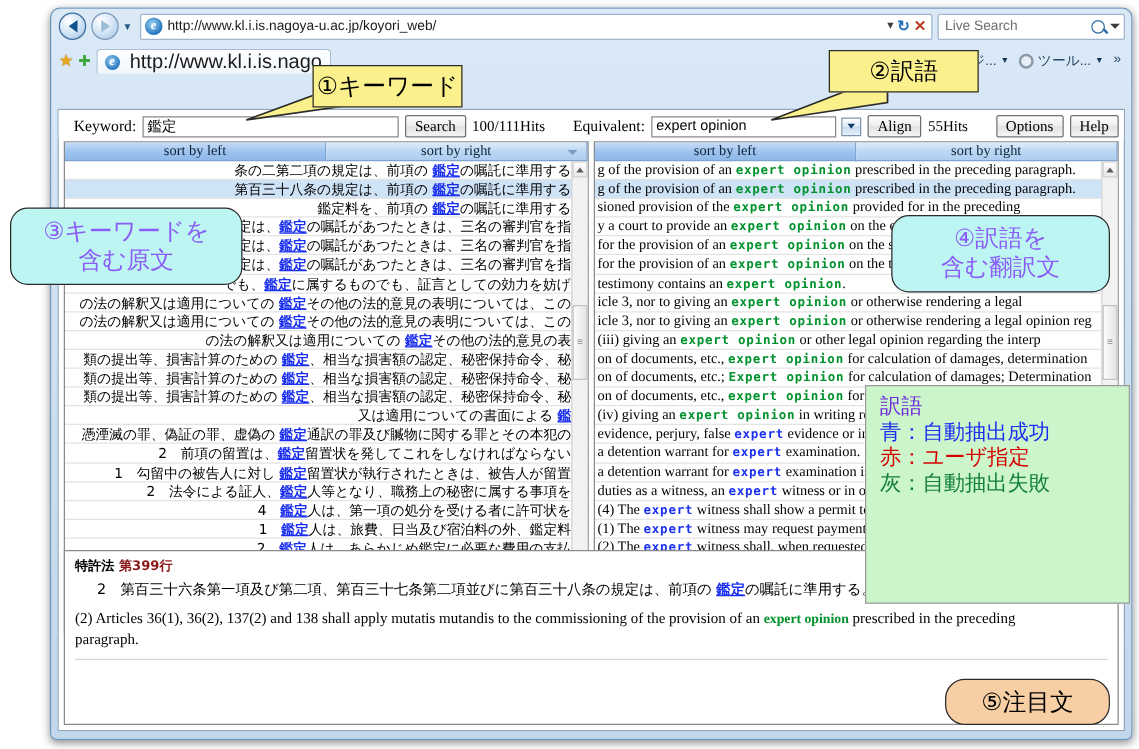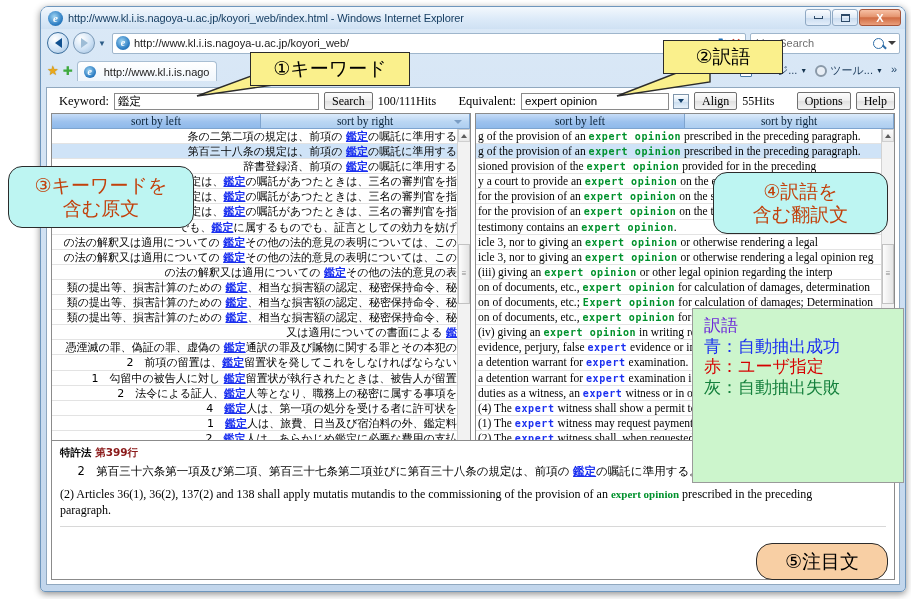--- a/index.html
+++ b/index.html
@@ -140,21 +140,21 @@
     background: linear-gradient(180deg,#ffffff 0%, #f0f6fc 100%);
     border: 1px solid #a8bed3;
     border-bottom: none;
     border-radius: 4px 4px 0 0;
     display:flex;align-items:center;
     padding: 0 6px;
     min-width: 0;
     max-width: 210px;
     gap:4px;
   }
-  .tab .tabtext { font-size:11px;color:#1b1b1b;white-space:nowrap;overflow:hidden; }
+  .tab .tabtext { font-size:16px;color:#1b1b1b;white-space:nowrap;overflow:hidden; }
   .favspacer { flex:1 1 auto; }
   .cmdbtns { display:flex;align-items:center;gap:8px;padding-bottom:3px;padding-right:2px; }
   .cmdbtn { font-size:11px;color:#1d3c5c;display:flex;align-items:center;gap:3px;white-space:nowrap; }
   .pageico { width:12px;height:12px;border:1px solid #4a79a8;background:#fff;position:relative;border-radius:1px; }
   .pageico::after{content:"";position:absolute;left:1px;top:2px;width:7px;height:1px;background:#5b8bb8;box-shadow:0 2px 0 #5b8bb8,0 4px 0 #5b8bb8;}
   .gearico { width:12px;height:12px;border-radius:50%;border:2px solid #8a99a8;background:#e8eef5; }
   .chev { font-size:7px; color:#14334f; }
   .dblchev { font-size:11px;color:#24486b;padding-bottom:3px; }
 
   
@@ -350,21 +350,21 @@
     font-family:"DejaVu Sans", sans-serif;
     color:#000;
     display:flex;align-items:center;justify-content:center;
     font-size:19px;
   }
   .co-cyan {
     background:#bdf5f2;
     border:1.5px solid #2b2b2b;
     border-radius:14px;
     font-family:"DejaVu Sans", sans-serif;
-    color:#c2410c;
+    color:#8b5cf6;
     display:flex;flex-direction:column;align-items:center;justify-content:center;
     font-size:19px;
     line-height:1.22;
   }
   .co-orange {
     background:#f8ceא;
     background:#f8cfa4;
     border:1.5px solid #2b2b2b;
     border-radius:16px;
     font-family:"DejaVu Sans", sans-serif;
@@ -406,35 +406,20 @@
   }
   .ie-e.sm::after { font-size:10px; }
 </style>
 </head>
 <body>
 
 <div id="root">
 
   <div class="ie-window">
 
-    <div class="titlebar">
-      <span class="title-ico">
-          <span class="ie-e"></span>
-        </span>
-      <span class="title-text">http://www.kl.i.is.nagoya-u.ac.jp/koyori_web/index.html - Windows Internet Explorer</span>
-      <div class="winbtns">
-        <div class="winbtn">
-            <i class="glyph-min"></i>
-          </div>
-        <div class="winbtn">
-            <i class="glyph-max"></i>
-          </div>
-        <div class="winbtn close">X</div>
-      </div>
-    </div>
 
     <div class="navbar">
       <div class="navcircle back">
           <i class="arrow-l"></i>
         </div>
       <div class="navcircle">
           <i class="arrow-r"></i>
         </div>
       <span class="navdrop">▼</span>
       <div class="addrbar">
@@ -510,21 +495,21 @@
           <div class="pane-head">
             <div class="colhead">sort by left</div>
             <div class="colhead second">
               <span>sort by right</span>
                 <i class="sorttri"></i>
             </div>
           </div>
           <div class="rows" id="left-rows">
               <div class="row jp"><span><span>条の二第二項の規定は、前項の </span><span class="kw">鑑定</span><span>の嘱託に準用する。</span></span></div>
               <div class="row jp sel"><span><span>第百三十八条の規定は、前項の </span><span class="kw">鑑定</span><span>の嘱託に準用する。</span></span></div>
-              <div class="row jp"><span><span>辞書登録済、前項の </span><span class="kw">鑑定</span><span>の嘱託に準用する。</span></span></div>
+              <div class="row jp"><span><span>鑑定料を、前項の </span><span class="kw">鑑定</span><span>の嘱託に準用する。</span></span></div>
               <div class="row jp"><span><span>第百三十八条の規定は、</span><span class="kw">鑑定</span><span>の嘱託があつたときは、三名の審判官を指定</span></span></div>
               <div class="row jp"><span><span>前項の規定は、</span><span class="kw">鑑定</span><span>の嘱託があつたときは、三名の審判官を指定</span></span></div>
               <div class="row jp"><span><span>定は、</span><span class="kw">鑑定</span><span>の嘱託があつたときは、三名の審判官を指定</span></span></div>
               <div class="row jp"><span><span>でも、</span><span class="kw">鑑定</span><span>に属するものでも、証言としての効力を妨げら</span></span></div>
               <div class="row jp"><span><span>の法の解釈又は適用についての </span><span class="kw">鑑定</span><span>その他の法的意見の表明については、この限</span></span></div>
               <div class="row jp"><span><span>の法の解釈又は適用についての </span><span class="kw">鑑定</span><span>その他の法的意見の表明については、この限</span></span></div>
               <div class="row jp"><span><span>の法の解釈又は適用についての </span><span class="kw">鑑定</span><span>その他の法的意見の表明</span></span></div>
               <div class="row jp"><span><span>類の提出等、損害計算のための </span><span class="kw">鑑定</span><span>、相当な損害額の認定、秘密保持命令、秘密</span></span></div>
               <div class="row jp"><span><span>類の提出等、損害計算のための </span><span class="kw">鑑定</span><span>、相当な損害額の認定、秘密保持命令、秘密</span></span></div>
               <div class="row jp"><span><span>類の提出等、損害計算のための </span><span class="kw">鑑定</span><span>、相当な損害額の認定、秘密保持命令、秘密</span></span></div>
@@ -631,21 +616,21 @@
         </div>
         <div class="detail-sep"></div>
       </div>
 
     </div>
   </div>
 
   <svg class="leader" style="left:195px;top:52px;width:105px;height:48px;" viewBox="0 0 105 48">
     <polygon points="100,8 100,30 2,44" fill="#faf08c" stroke="#2b2b2b" stroke-width="1.4"></polygon>
   </svg>
-  <div class="callout co-yellow" style="left:250px;top:52px;width:160px;height:34px;">①キーワード</div>
+  <div class="callout co-yellow" style="left:250px;top:52px;width:120px;height:34px;">①キーワード</div>
 
   <svg class="leader" style="left:615px;top:52px;width:100px;height:48px;" viewBox="0 0 100 48">
     <polygon points="95,8 95,30 2,44" fill="#faf08c" stroke="#2b2b2b" stroke-width="1.4"></polygon>
   </svg>
   <div class="callout co-yellow" style="left:663px;top:40px;width:120px;height:34px;">②訳語</div>
 
   <div class="callout co-cyan" style="left:8px;top:166px;width:186px;height:62px;">
     <span>③キーワードを</span>
     <span>含む原文</span>
   </div>

